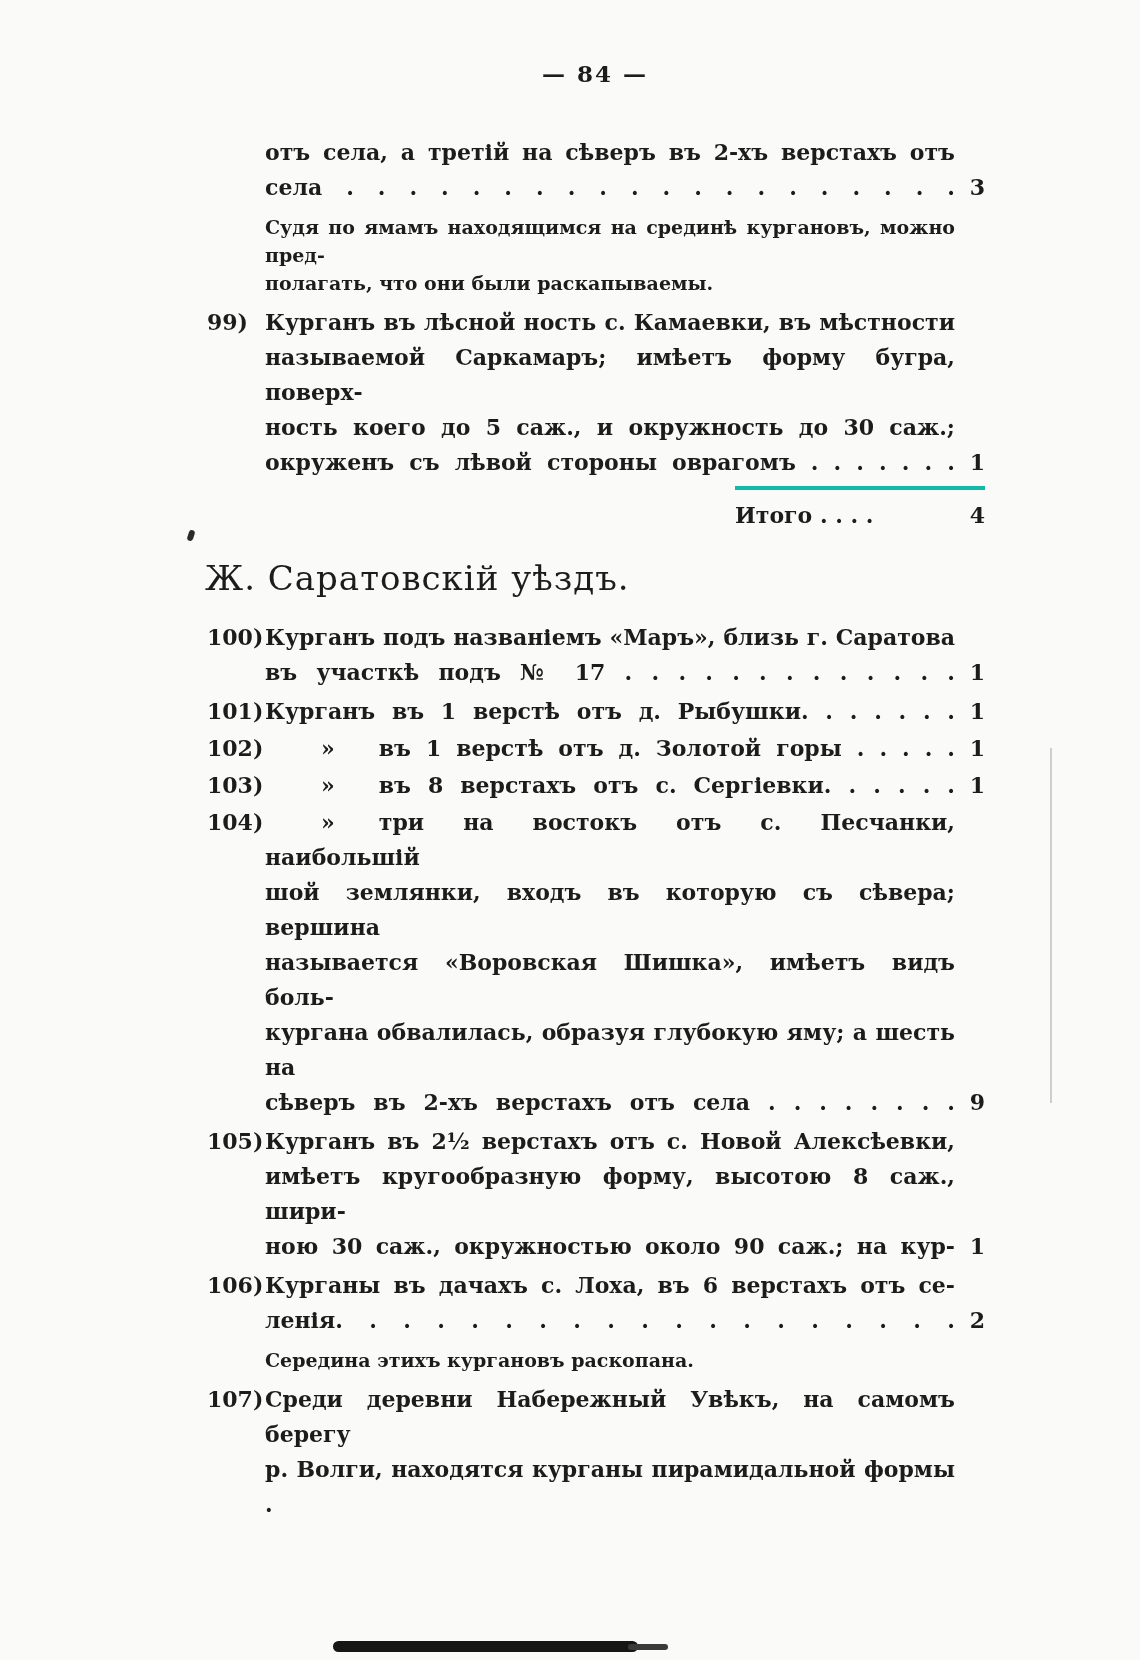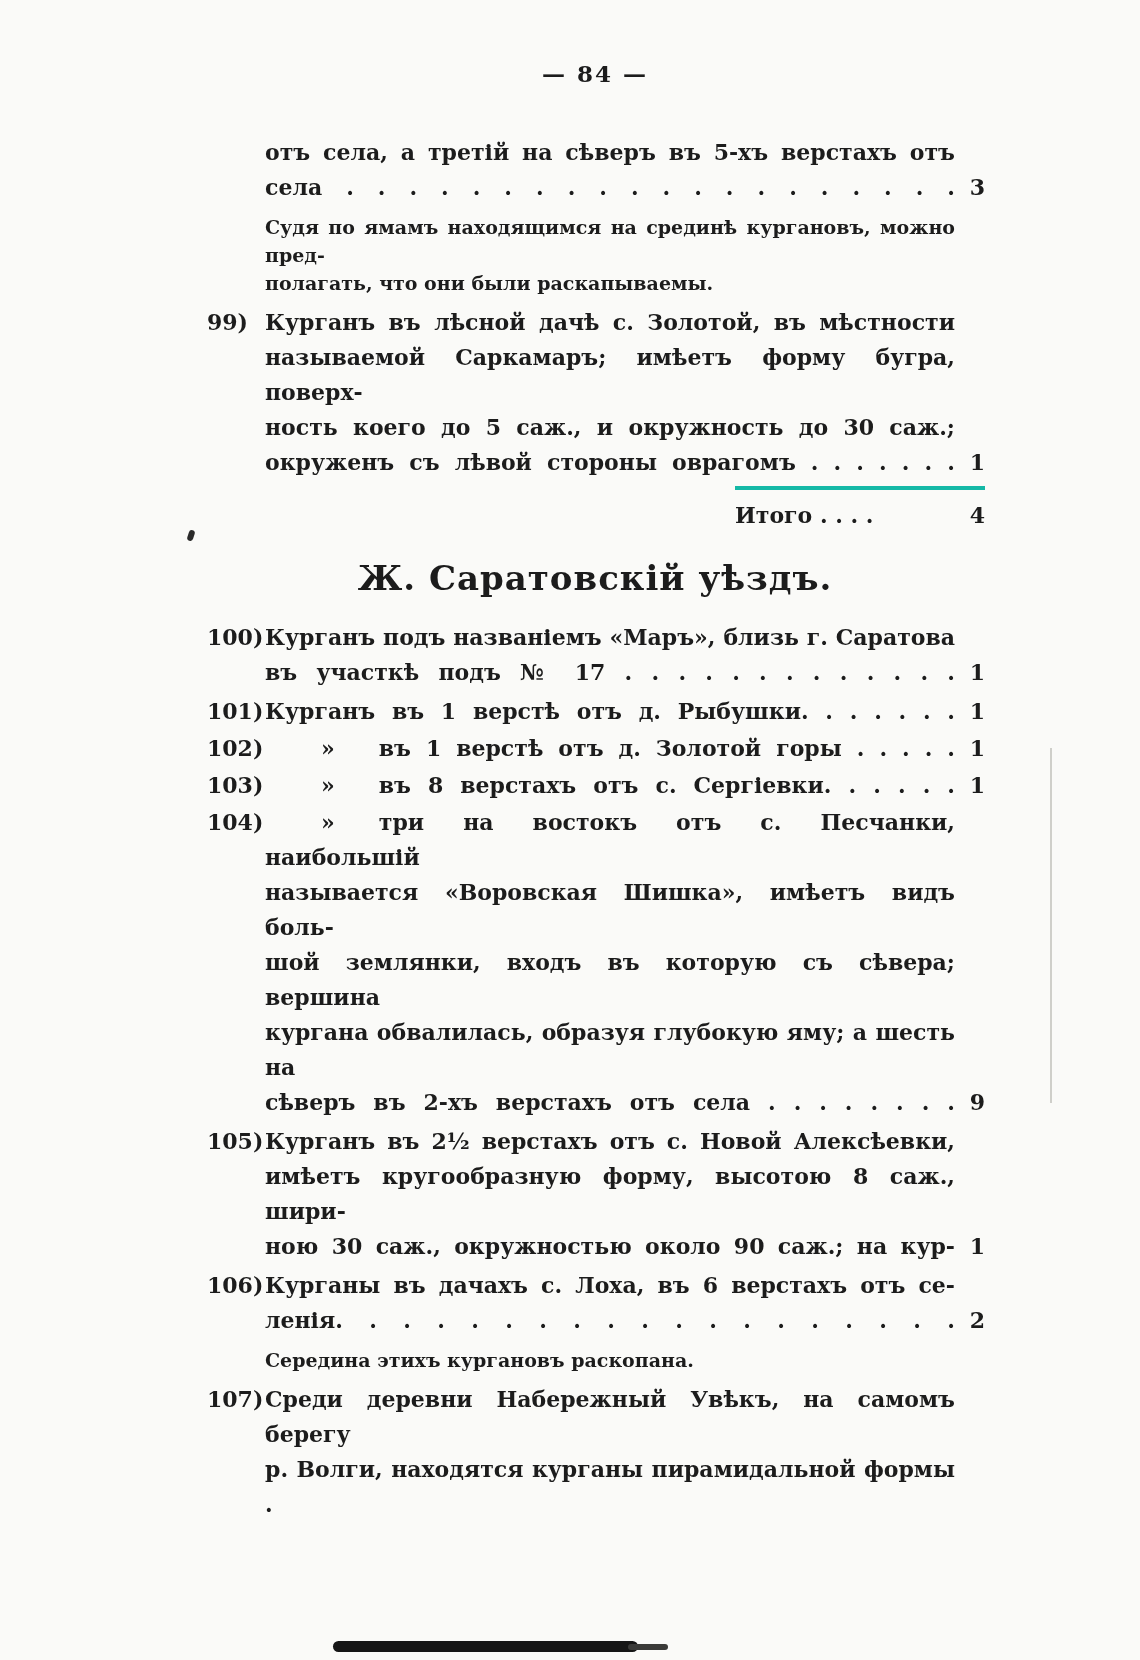--- a/index.html
+++ b/index.html
@@ -40,21 +40,21 @@
   .note .line { font-size:19px; line-height:28px; }
 
   .totalrow {
     width:250px; margin:6px 0 0 auto;
     border-top:4px solid #14b8a6; padding-top:8px;
     display:flex; justify-content:space-between;
     font-size:22px; font-weight:bold; line-height:34px;
   }
 
   .heading {
-    text-align:center; font-size:34px; font-weight:bold;
+    font-size:34px; font-weight:normal;
     margin:26px 0 22px; letter-spacing:1px;
   }
 
   
   .smudge {
     position:absolute; left:333px; top:1641px; width:305px; height:11px;
     background:#161616; border-radius:6px;
   }
   .smudge2 {
     position:absolute; left:628px; top:1644px; width:40px; height:6px;
@@ -71,35 +71,35 @@
 </style>
 </head>
 <body>
 
 <div class="content">
 
   <div class="pageno">— 84 —</div>
 
   <div class="entry">
     <div class="body">
-      <div class="line">отъ села, а третій на сѣверъ въ 5-хъ верстахъ отъ</div>
+      <div class="line">отъ села, а третій на сѣверъ въ 2-хъ верстахъ отъ</div>
       <div class="line">села . . . . . . . . . . . . . . . . . . . .</div>
     </div>
     <span class="count">3</span>
   </div>
 
   <div class="note">
     <div class="line">Судя по ямамъ находящимся на срединѣ кургановъ, можно пред-</div>
     <div class="line short">полагать, что они были раскапываемы.</div>
   </div>
 
   <div class="entry">
     <span class="num">99)</span>
     <div class="body">
-      <div class="line">Курганъ въ лѣсной дачѣ с. Золотой, въ мѣстности</div>
+      <div class="line">Курганъ въ лѣсной ность с. Камаевки, въ мѣстности</div>
       <div class="line">называемой Саркамаръ; имѣетъ форму бугра, поверх-</div>
       <div class="line">ность коего до 5 саж., и окружность до 30 саж.;</div>
       <div class="line">окруженъ съ лѣвой стороны оврагомъ . . . . . . .</div>
     </div>
     <span class="count">1</span>
   </div>
 
   <div class="totalrow">
     <span>Итого . . . .</span>
     <span>4</span>
@@ -137,22 +137,22 @@
     <div class="body">
       <div class="line dline">»  въ 8 верстахъ отъ с. Сергіевки. . . . . .</div>
     </div>
     <span class="count">1</span>
   </div>
 
   <div class="entry">
     <span class="num">104)</span>
     <div class="body">
       <div class="line dline">»  три на востокъ отъ с. Песчанки, наибольшій</div>
+      <div class="line">шой землянки, входъ въ которую съ сѣвера; вершина</div>
       <div class="line">называется «Воровская Шишка», имѣетъ видъ боль-</div>
-      <div class="line">шой землянки, входъ въ которую съ сѣвера; вершина</div>
       <div class="line">кургана обвалилась, образуя глубокую яму; а шесть на</div>
       <div class="line">сѣверъ въ 2-хъ верстахъ отъ села . . . . . . . .</div>
     </div>
     <span class="count">9</span>
   </div>
 
 
   <div class="entry">
     <span class="num">105)</span>
     <div class="body">

